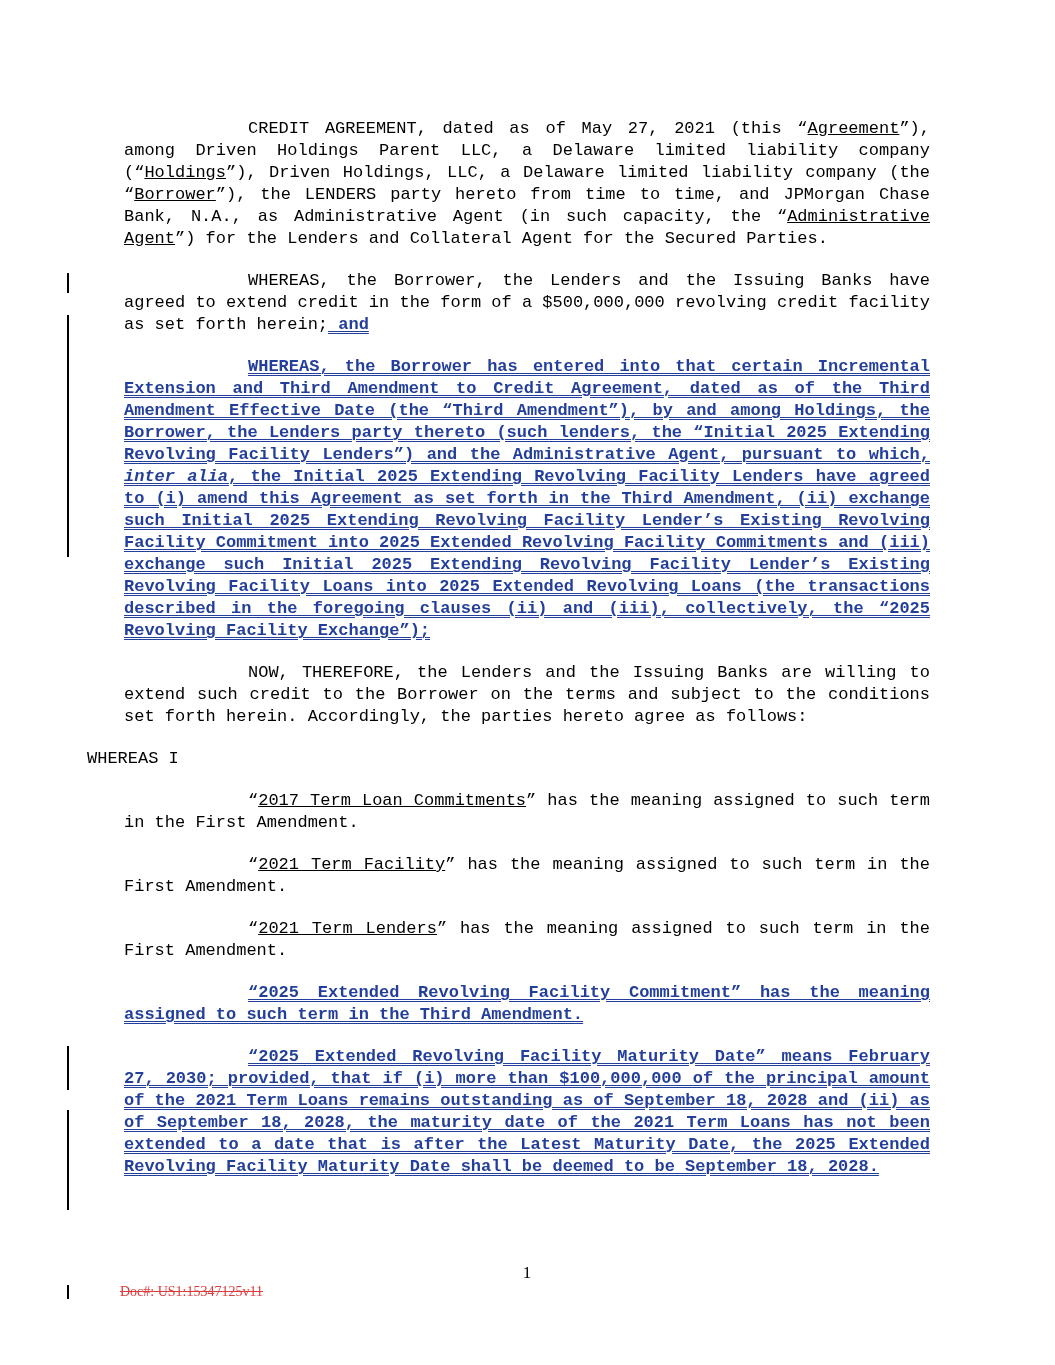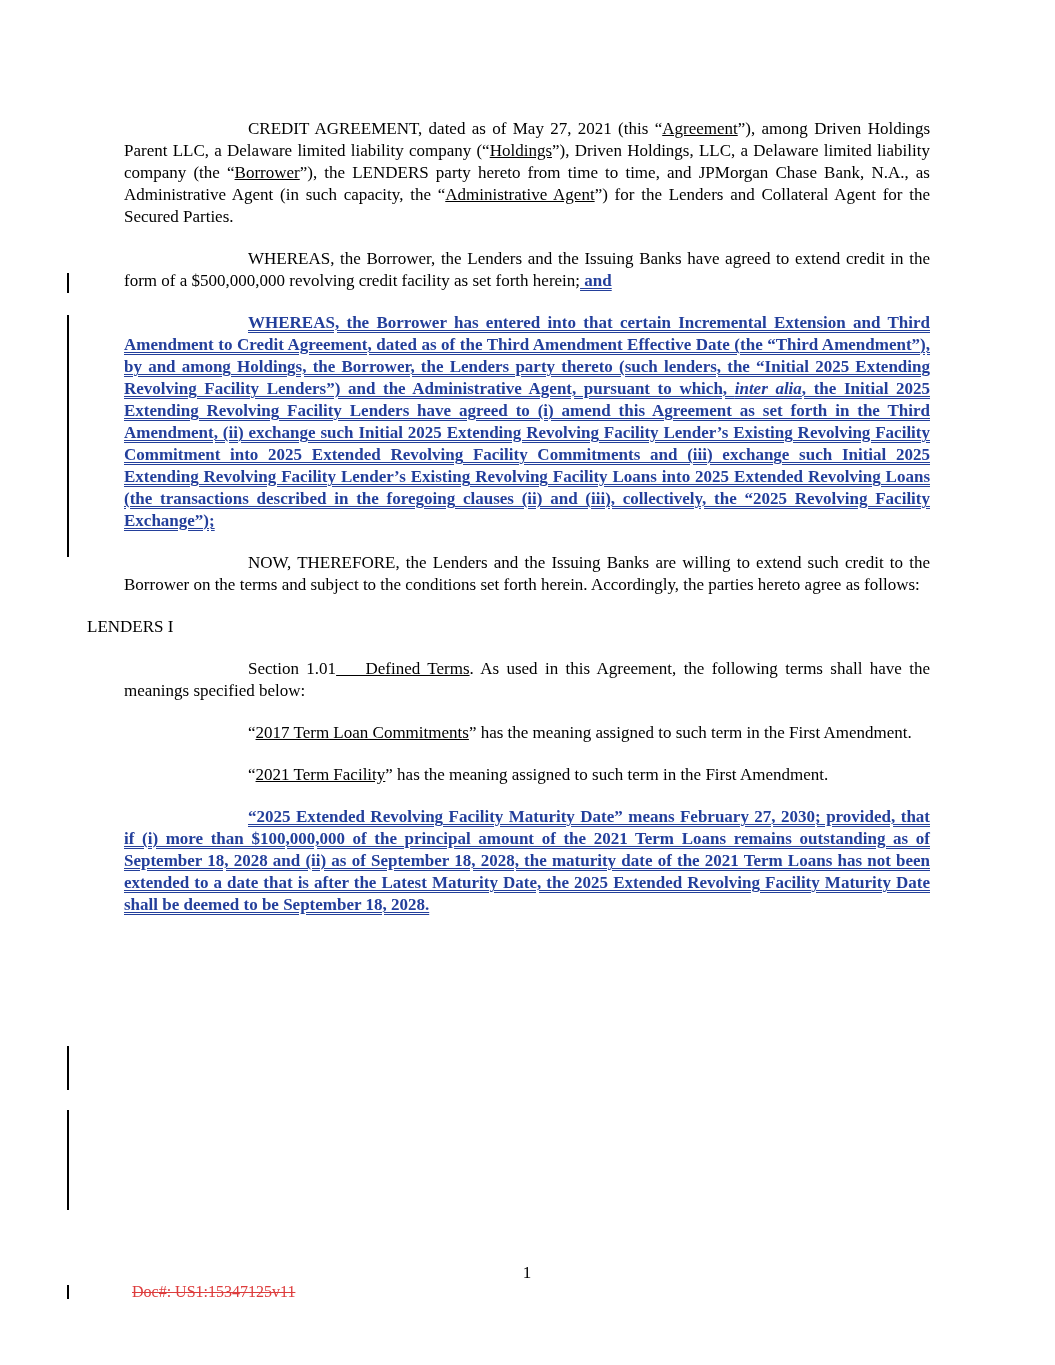--- a/index.html
+++ b/index.html
@@ -20,20 +20,21 @@
   }
   #doc-body {
     position: absolute;
     left: 124px;
     top: 118px;
     width: 806px;
   }
   #doc-body p {
     margin: 0 0 20px 0;
     text-align: justify;
+    font-family: Liberation Mono, monospace;
   }
   p.body-indent { text-indent: 124px; }
   p.heading-article {
     text-align: center;
     text-indent: 0;
     position: relative;
     left: -37px;
   }
   p.heading-definitions {
     text-align: center;
@@ -62,23 +63,23 @@
   .bar5 { top: 1285px; height: 14px; }
   #page-number {
     position: absolute;
     left: 124px;
     width: 806px;
     top: 1262px;
     text-align: center;
   }
   #footer-doc-id {
     position: absolute;
-    left: 132px;
+    left: 120px;
     top: 1284px;
-    font-size: 16px;
+    font-size: 14px;
     line-height: 16px;
     color: var(--del-red, #dd3c3c);
     text-decoration: line-through;
   }
 </style>
 </head>
 <body>
 
 <div id="page">
 
@@ -86,23 +87,24 @@
   <div class="change-bar bar2"></div>
   <div class="change-bar bar3"></div>
   <div class="change-bar bar4"></div>
   <div class="change-bar bar5"></div>
 
   <div id="doc-body">
       <p class="body-indent"><span>CREDIT AGREEMENT, dated as of May 27, 2021 (this “</span><span class="u">Agreement</span><span>”), among Driven Holdings Parent LLC, a Delaware limited liability company (“</span><span class="u">Holdings</span><span>”), Driven Holdings, LLC, a Delaware limited liability company (the “</span><span class="u">Borrower</span><span>”), the LENDERS party hereto from time to time, and JPMorgan Chase Bank, N.A., as Administrative Agent (in such capacity, the “</span><span class="u">Administrative Agent</span><span>”) for the Lenders and Collateral Agent for the Secured Parties.</span></p>
       <p class="body-indent"><span>WHEREAS, the Borrower, the Lenders and the Issuing Banks have agreed to extend credit in the form of a $500,000,000 revolving credit facility as set forth herein;</span><span class="ins"> and</span></p>
       <p class="body-indent"><span class="ins">WHEREAS, the Borrower has entered into that certain Incremental Extension and Third Amendment to Credit Agreement, dated as of the Third Amendment Effective Date (the “Third Amendment”), by and among Holdings, the Borrower, the Lenders party thereto (such lenders, the “Initial 2025 Extending Revolving Facility Lenders”) and the Administrative Agent, pursuant to which, </span><span class="ins it">inter alia</span><span class="ins">, the Initial 2025 Extending Revolving Facility Lenders have agreed to (i) amend this Agreement as set forth in the Third Amendment, (ii) exchange such Initial 2025 Extending Revolving Facility Lender’s Existing Revolving Facility Commitment into 2025 Extended Revolving Facility Commitments and (iii) exchange such Initial 2025 Extending Revolving Facility Lender’s Existing Revolving Facility Loans into 2025 Extended Revolving Loans (the transactions described in the foregoing clauses (ii) and (iii), collectively, the “2025 Revolving Facility Exchange”);</span></p>
       <p class="body-indent"><span>NOW, THEREFORE, the Lenders and the Issuing Banks are willing to extend such credit to the Borrower on the terms and subject to the conditions set forth herein. Accordingly, the parties hereto agree as follows:</span></p>
-      <p class="heading-article"><span>LENDERS I</span></p>
-      <p class="body-indent"><span>Section 1.01</span><span class="u">&nbsp;&nbsp;&nbsp;&nbsp;Defined Terms</span><span>. As used in this Agreement, the following terms shall have the meanings specified below:</span></p>
+      <p class="heading-article"><span>WHEREAS I</span></p>
       <p class="body-indent"><span>“</span><span class="u">2017 Term Loan Commitments</span><span>” has the meaning assigned to such term in the First Amendment.</span></p>
       <p class="body-indent"><span>“</span><span class="u">2021 Term Facility</span><span>” has the meaning assigned to such term in the First Amendment.</span></p>
+      <p class="body-indent"><span>“</span><span class="u">2021 Term Lenders</span><span>” has the meaning assigned to such term in the First Amendment.</span></p>
+      <p class="body-indent"><span class="ins">“2025 Extended Revolving Facility Commitment” has the meaning assigned to such term in the Third Amendment.</span></p>
       <p class="body-indent"><span class="ins">“2025 Extended Revolving Facility Maturity Date” means February 27, 2030; provided, that if (i) more than $100,000,000 of the principal amount of the 2021 Term Loans remains outstanding as of September 18, 2028 and (ii) as of September 18, 2028, the maturity date of the 2021 Term Loans has not been extended to a date that is after the Latest Maturity Date, the 2025 Extended Revolving Facility Maturity Date shall be deemed to be September 18, 2028.</span></p>
     </div>
 
   <div id="page-number">1</div>
   <div id="footer-doc-id">Doc#: US1:15347125v11</div>
 
 </div>
 
 </body></html>

